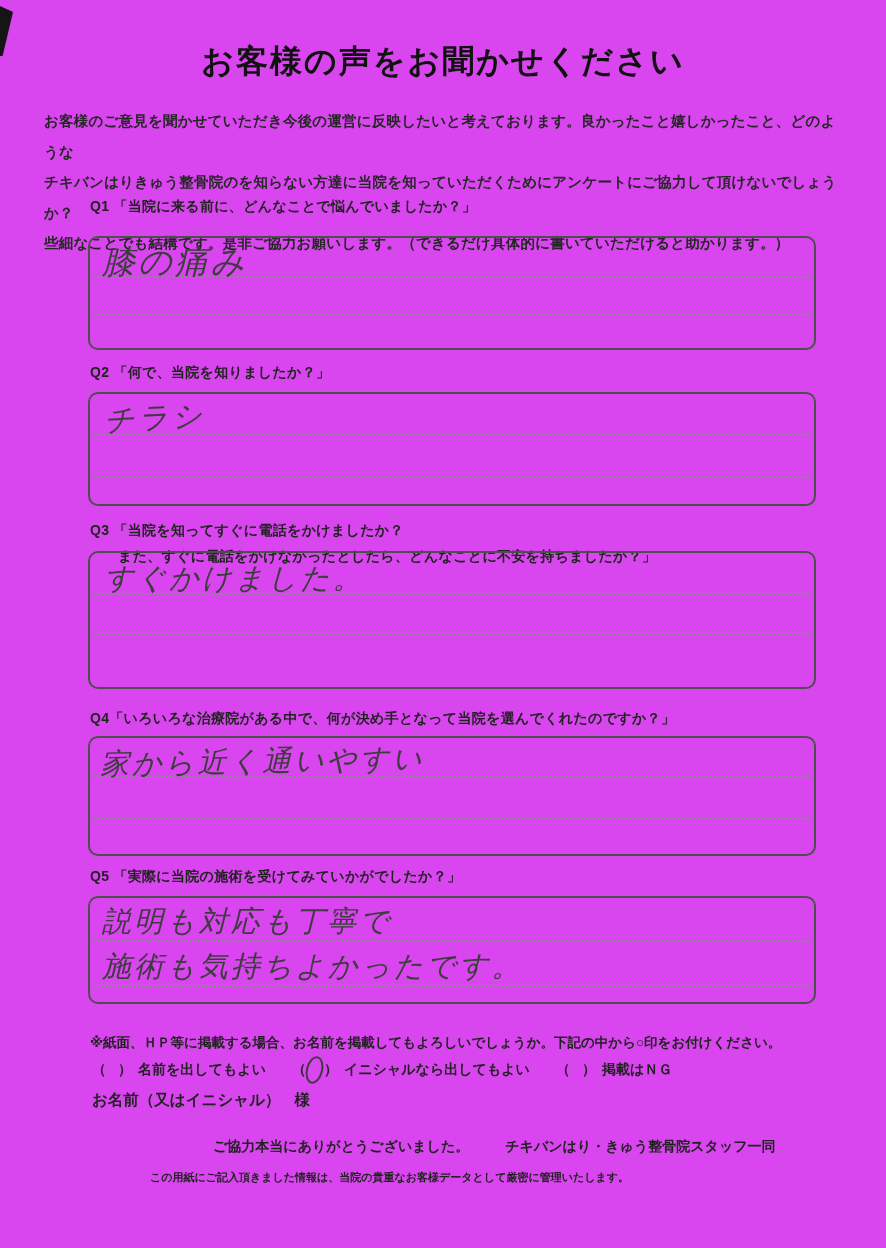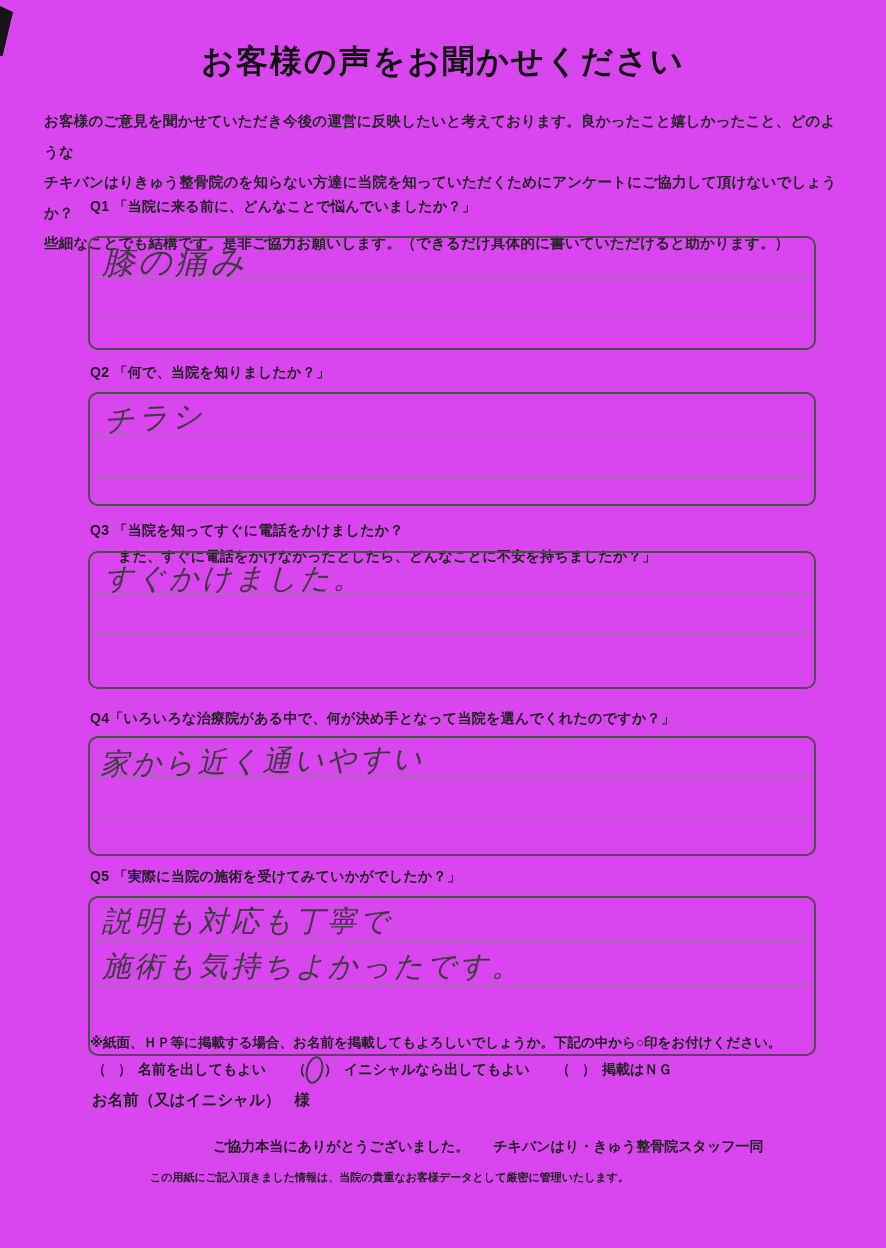--- a/index.html
+++ b/index.html
@@ -91,21 +91,21 @@
   }
   .name-underline .hw-name{
     position:absolute;left:48px;top:-16px;
     font-family:"DejaVu Serif","Liberation Serif",serif;
     font-style:italic;font-size:30px;color:#3d3d3d;
     letter-spacing:4px;
   }
   .name-suffix{margin-left:14px;}
   .thanks-row{
     position:absolute;left:213px;top:1138px;
-    display:flex;gap:24px;
+    display:flex;gap:36px;
     font-size:14px;font-weight:700;color:#222;white-space:nowrap;
   }
   .privacy-line{
     position:absolute;left:150px;top:1170px;
     font-size:11px;font-weight:700;color:#222;white-space:nowrap;
   }
 </style>
 </head>
 <body>
 
@@ -144,21 +144,21 @@
   </div>
 
   <div class="q-label" style="top:710px">Q4「いろいろな治療院がある中で、何が決め手となって当院を選んでくれたのですか？」</div>
   <div class="answer-box" style="top:736px;height:120px">
     <div class="rule" style="top:38px"></div>
     <div class="rule" style="top:80px"></div>
     <div class="hw" style="top:4px;left:10px;font-size:29px;transform:rotate(-1deg)">家から近く通いやすい</div>
   </div>
 
   <div class="q-label" style="top:868px">Q5 「実際に当院の施術を受けてみていかがでしたか？」</div>
-  <div class="answer-box" style="top:896px;height:160px">
+  <div class="answer-box" style="top:896px;height:108px">
     <div class="rule" style="top:42px"></div>
     <div class="rule" style="top:87px"></div>
     <div class="hw" style="top:4px;left:12px;font-size:29px">説明も対応も丁寧で</div>
     <div class="hw" style="top:49px;left:12px;font-size:29px">施術も気持ちよかったです。</div>
   </div>
 
   <div class="note-line" style="top:1034px">※紙面、ＨＰ等に掲載する場合、お名前を掲載してもよろしいでしょうか。下記の中から○印をお付けください。</div>
 
   <div class="options-row">
     <div class="option">

